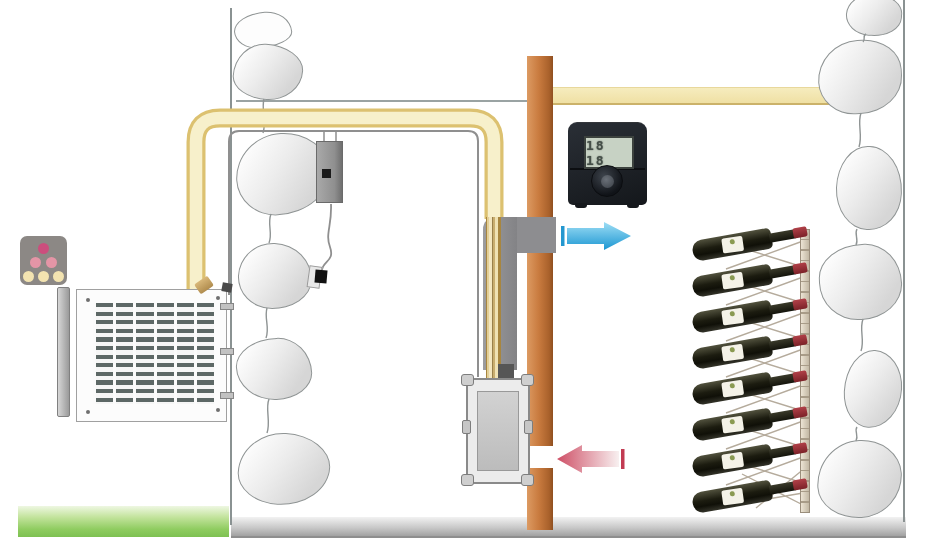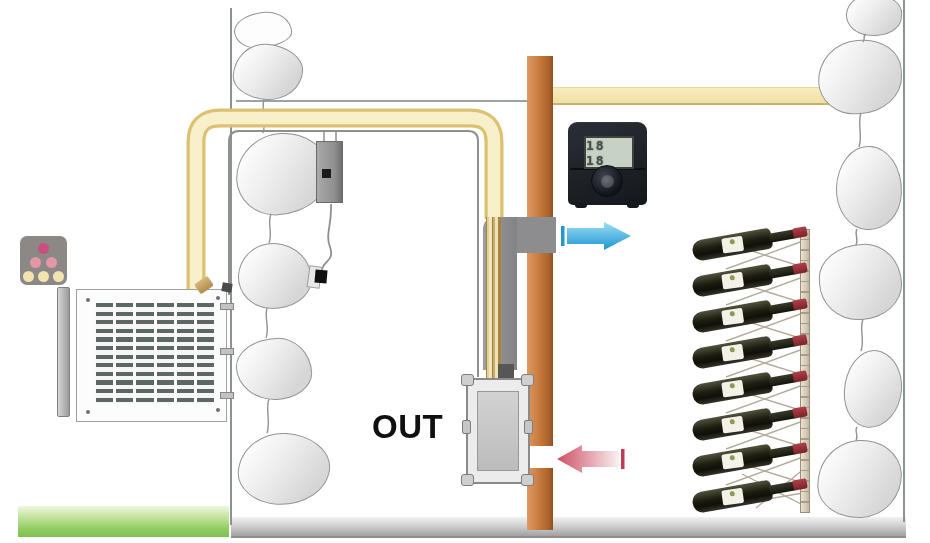--- a/index.html
+++ b/index.html
@@ -293,15 +293,14 @@
 
   <div class="abs logo">
     <div class="dot" style="left:18px;top:7px;background:#cb4e7d;"></div>
     <div class="dot" style="left:10px;top:21px;background:#e495a6;"></div>
     <div class="dot" style="left:26px;top:21px;background:#e495a6;"></div>
     <div class="dot" style="left:3px;top:35px;background:#f3e3b0;"></div>
     <div class="dot" style="left:18px;top:35px;background:#f3e3b0;"></div>
     <div class="dot" style="left:33px;top:35px;background:#f3e3b0;"></div>
   </div>
 
-  <div class="abs out-label">OUT</div>
 
 </div>
 
 </body></html>

